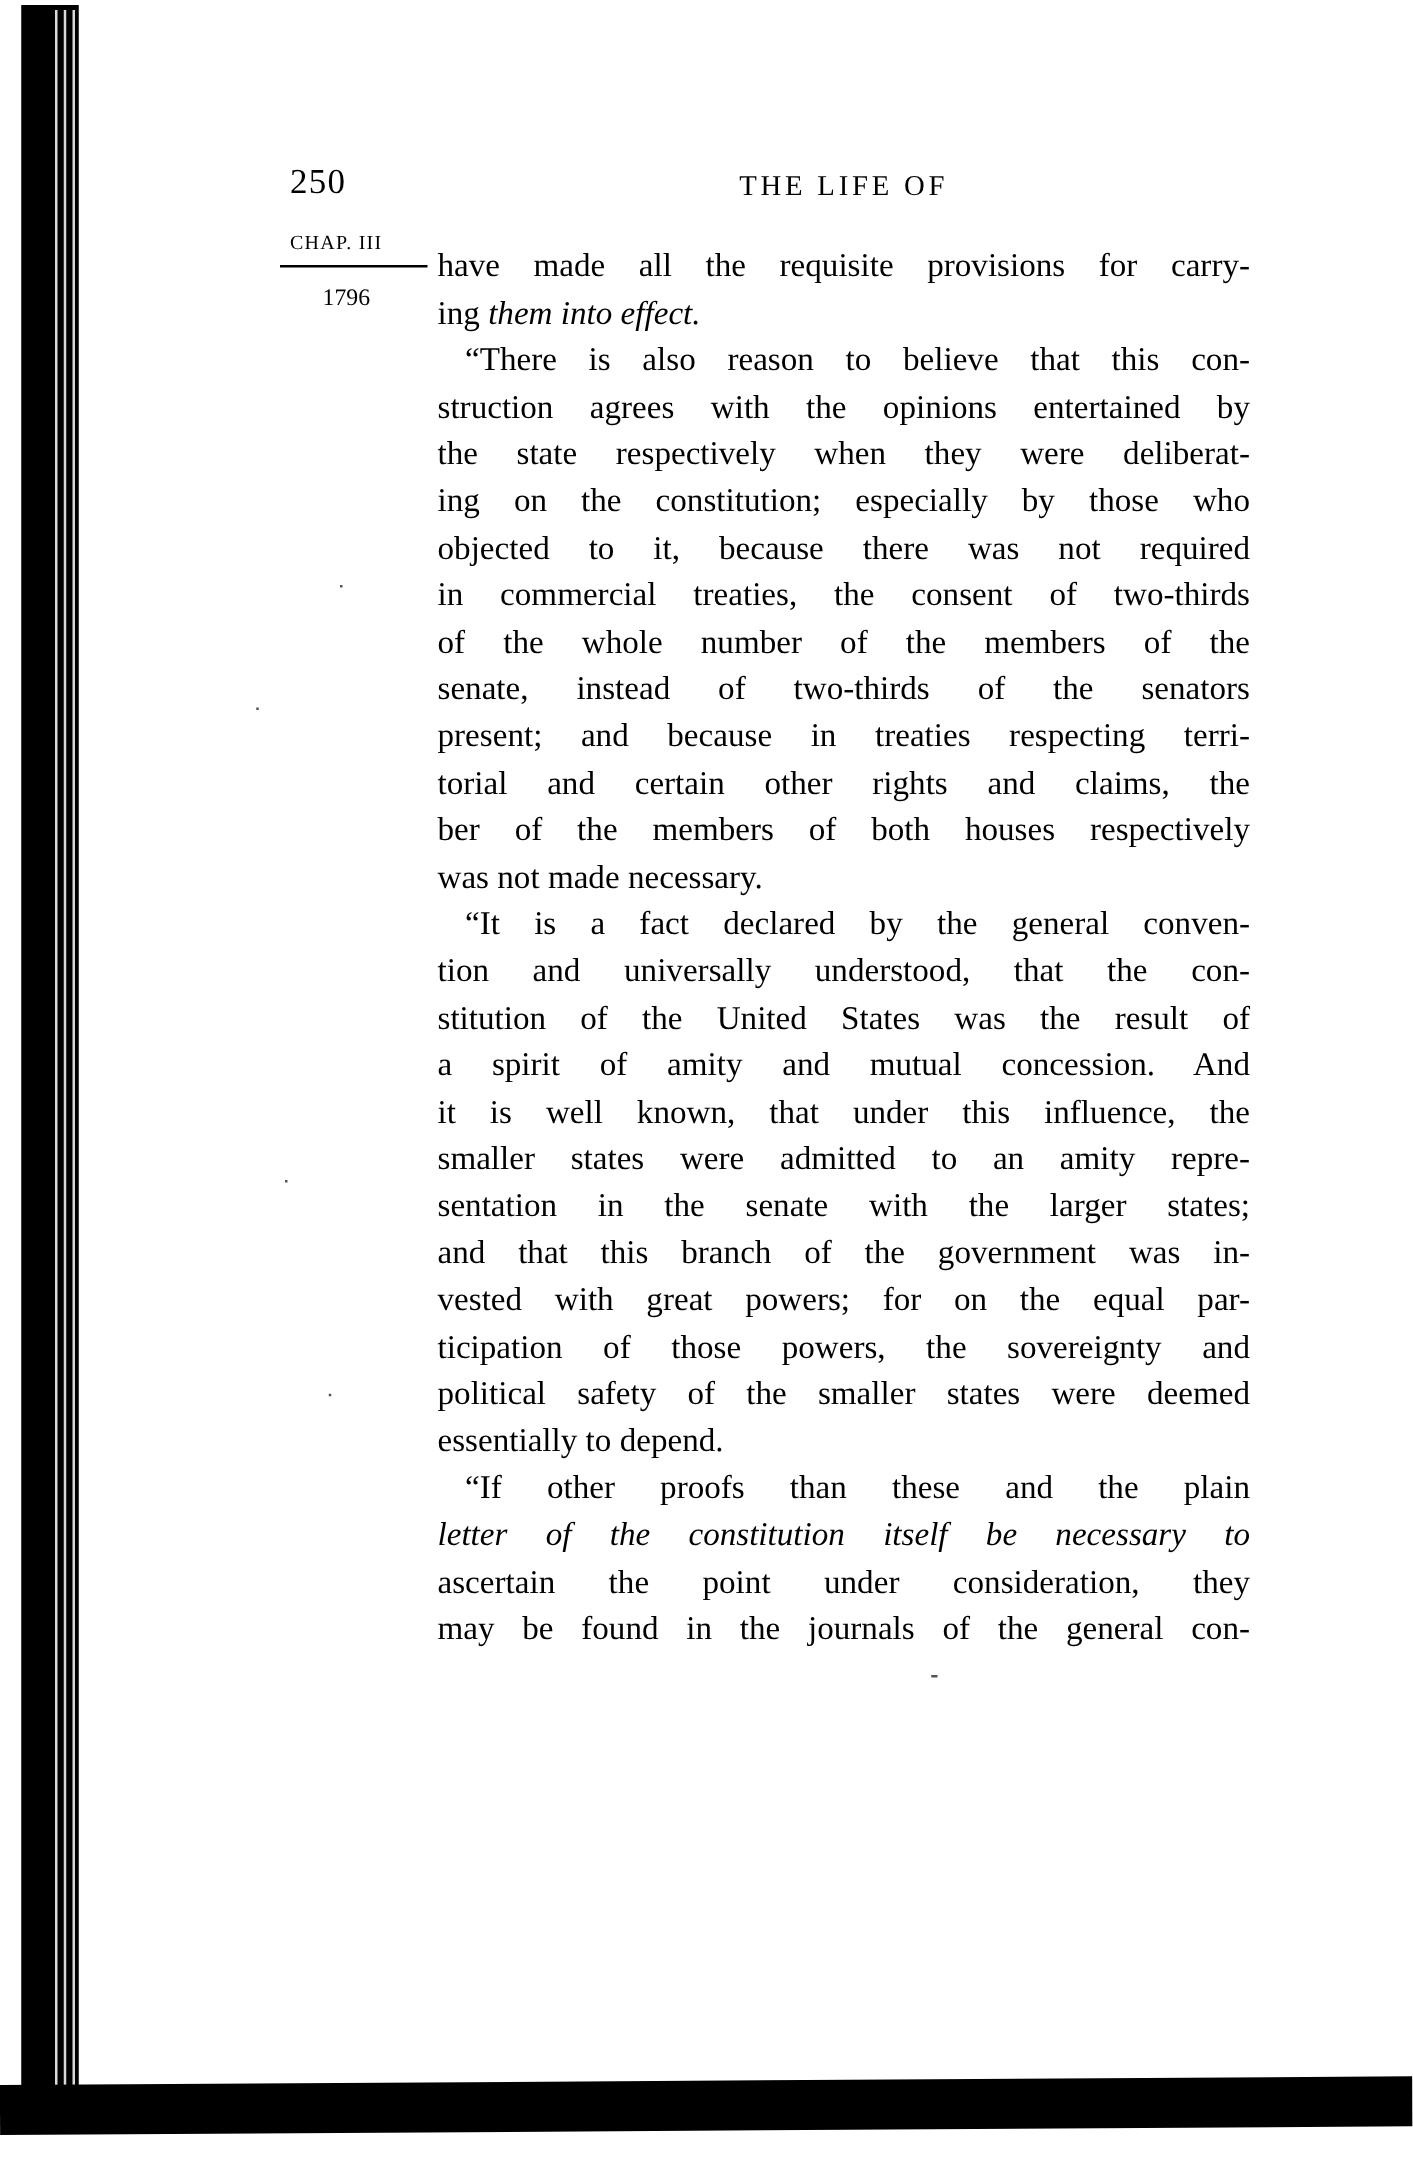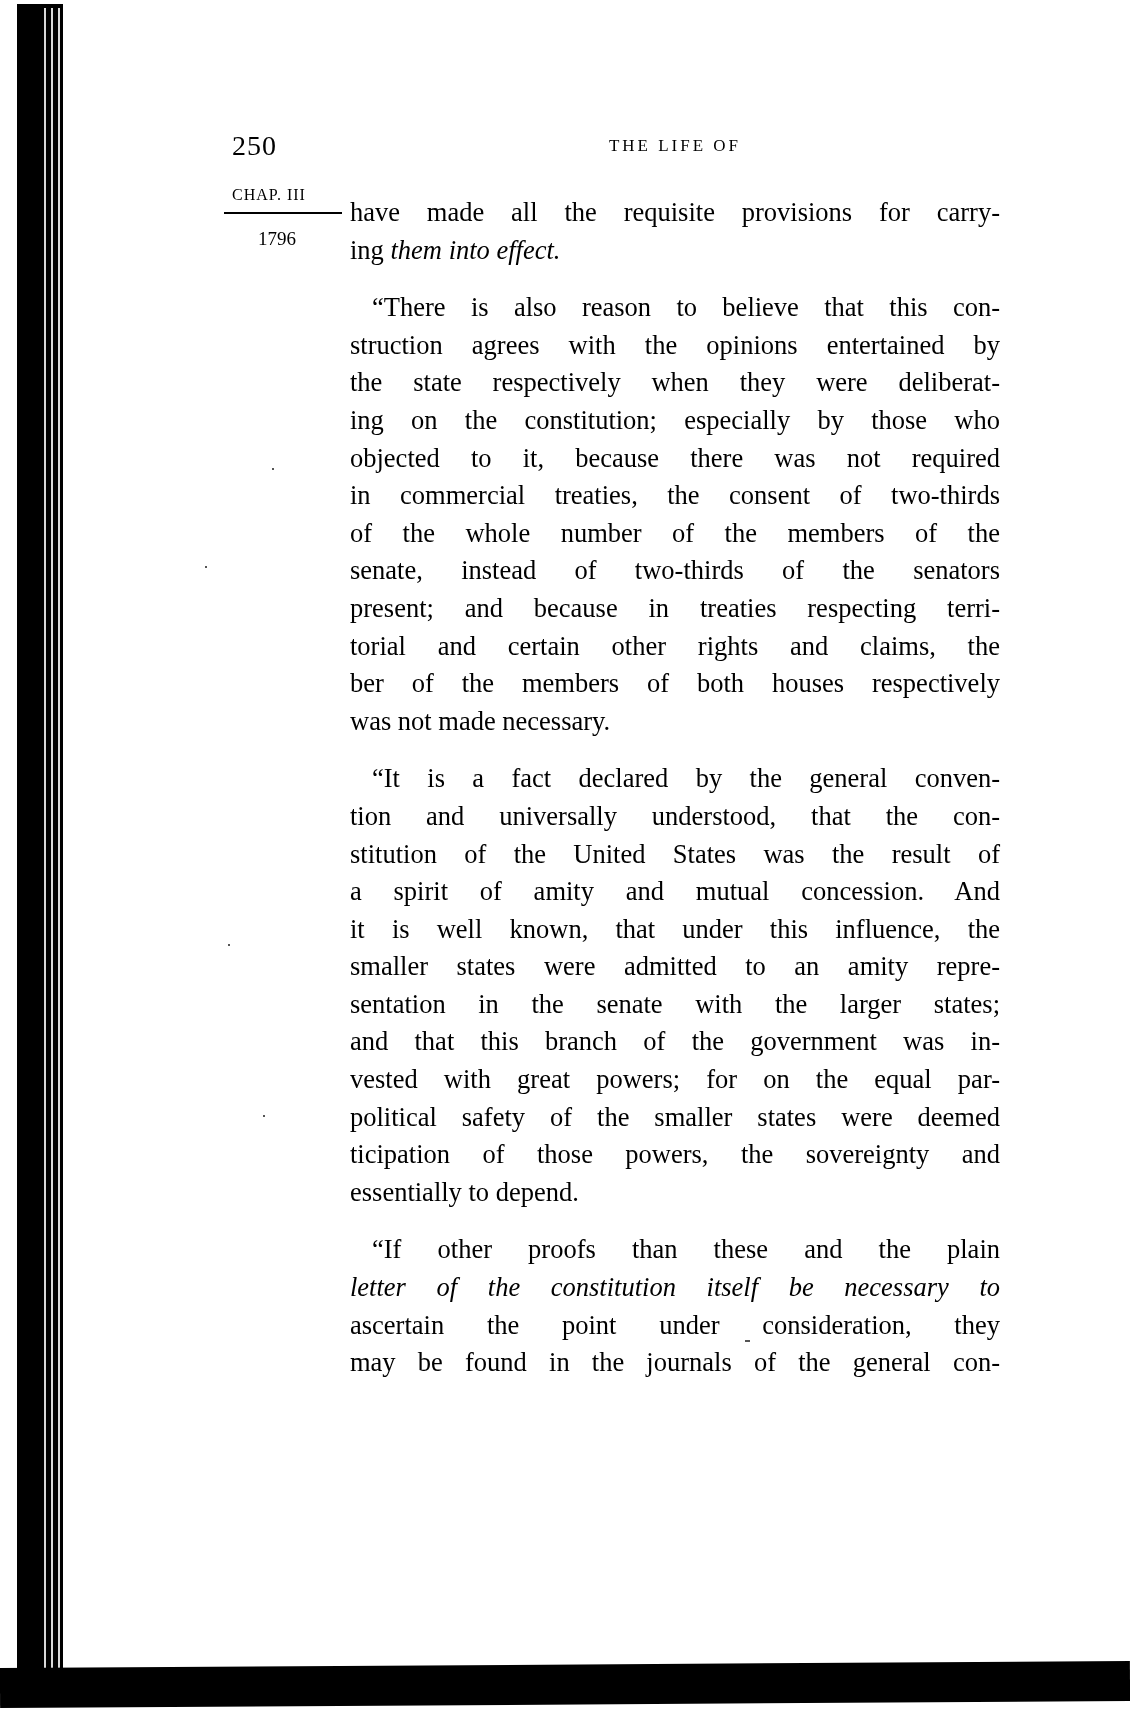--- a/index.html
+++ b/index.html
@@ -15,35 +15,35 @@
   .binding-line { position: absolute; top: 4px; width: 2px; height: 1660px; background: #fff; opacity: .85; }
   .bottom-band {
     position: absolute; left: 0; top: 1668px; width: 1130px; height: 40px;
     background: #000; transform: rotate(-0.35deg); transform-origin: left center;
   }
   .page-number {
     position: absolute; left: 232px; top: 130px; font-size: 28px; letter-spacing: 1px;
   }
   .running-head {
     position: absolute; left: 350px; top: 136px; width: 650px; text-align: center;
-    font-size: 17px; letter-spacing: 3px; font-variant: small-caps; text-transform: uppercase;
+    font-size: 23px; letter-spacing: 3px; font-variant: small-caps; text-transform: uppercase;
   }
   .sidenote-chap {
     position: absolute; left: 232px; top: 186px; font-size: 16px; letter-spacing: 1px;
     text-transform: uppercase;
   }
   .sidenote-rule { position: absolute; left: 224px; top: 212px; width: 118px; height: 2px; background: #000; }
   .sidenote-year { position: absolute; left: 258px; top: 216px; font-size: 19px; margin-top: 12px; }
   .text-block {
     position: absolute; left: 350px; top: 194px; width: 650px;
     font-size: 26.5px; line-height: 37.6px; font-family: Liberation Serif, serif;
   }
   .line { display: block; text-align: justify; text-align-last: justify; white-space: nowrap; height: 37.6px; }
   .line.last { text-align-last: left; }
-  .line.indent { padding-left: 22px; margin-top: 20px; }
+  .line.indent { padding-left: 22px; }
   .it { font-style: italic; }
   .stray { position: absolute; width: 2px; height: 2px; background: #555; }
 </style>
 </head>
 <body>
 
 <div class="binding">
   <div class="binding-line" style="left:27px"></div>
   <div class="binding-line" style="left:34px"></div>
   <div class="binding-line" style="left:41px"></div>
@@ -74,22 +74,22 @@
     <span class="line last">was not made necessary.</span>
     <span class="line indent">“It is a fact declared by the general conven-</span>
     <span class="line">tion and universally understood, that the con-</span>
     <span class="line">stitution of the United States was the result of</span>
     <span class="line">a spirit of amity and mutual concession.  And</span>
     <span class="line">it is well known, that under this influence, the</span>
     <span class="line">smaller states were admitted to an amity repre-</span>
     <span class="line">sentation in the senate with the larger states;</span>
     <span class="line">and that this branch of the government was in-</span>
     <span class="line">vested with great powers; for on the equal par-</span>
+    <span class="line">ticipation of those powers, the sovereignty and</span>
     <span class="line">political safety of the smaller states were deemed</span>
-    <span class="line">ticipation of those powers, the sovereignty and</span>
     <span class="line last">essentially to depend.</span>
     <span class="line indent">“If other proofs than these and the plain</span>
     <span class="line it">letter of the constitution itself be necessary to</span>
     <span class="line">ascertain the point under consideration, they</span>
     <span class="line">may be found in the journals of the general con-</span>
   </div>
 
 <div class="stray" style="left:272px;top:468px"></div>
 <div class="stray" style="left:205px;top:566px"></div>
 <div class="stray" style="left:228px;top:944px"></div>

